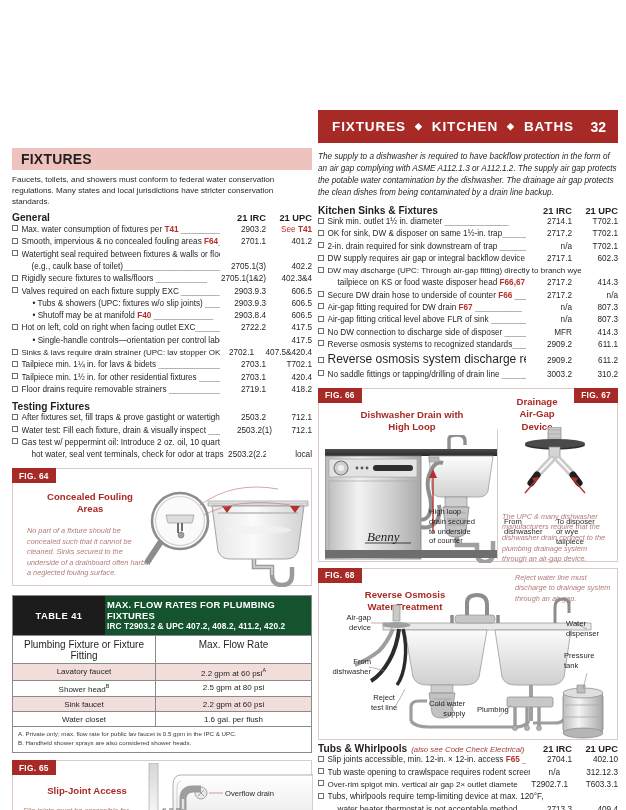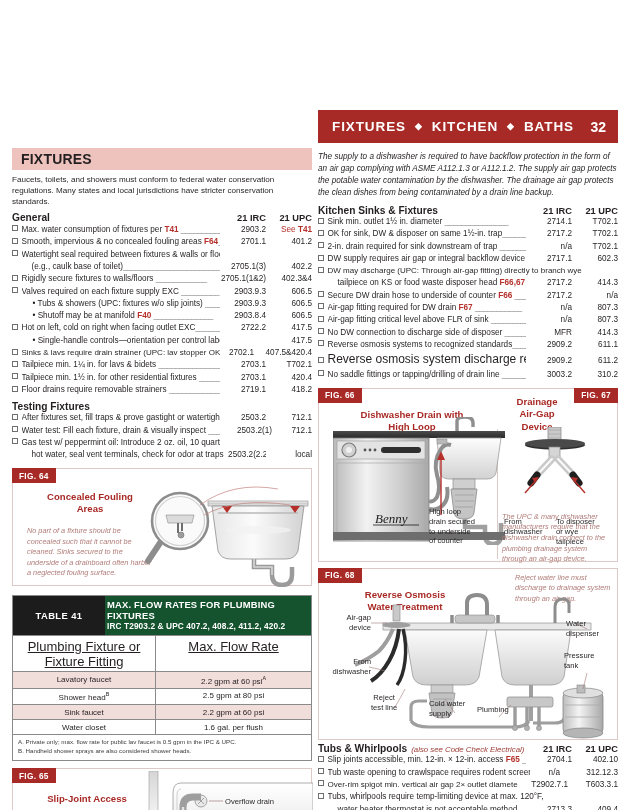--- a/index.html
+++ b/index.html
@@ -115,21 +115,21 @@
     background: #14532d; color: #fff; flex: 1;
     text-align: left; padding: 3px 2px 4px;
     font-weight: bold;
   }
   .t-ti .l1 { font-size: 9.4px; letter-spacing: .2px; display: block;}
   .t-ti .l2 { font-size: 8.3px; letter-spacing: .1px; display: block;}
   .trow { display: flex; border-top: 1px solid #8a8a8a; }
   .trow > div { padding: 2.5px 4px; font-size: 8px; text-align: center; }
   .trow .c1 { width: 143px; border-right: 1px solid #8a8a8a; }
   .trow .c2 { flex: 1; }
-  .trow.hdr > div { font-size: 13px; text-decoration: underline; }
+  .trow.hdr > div { font-size: 10px; }
   .trow.alt { background: #f1ddda; }
   .tfoot { border-top: 1px solid #8a8a8a; padding: 3px 5px 4px; }
   .tfoot div { font-size: 6.2px; line-height: 1.42; color: #3a3a3a; }
   sup { font-size: 5.4px; }
 
   
   .art { position: relative; }
   svg { display: block; }
 </style>
 </head>
@@ -506,21 +506,21 @@
 
     <div class="fig" style="height:174px">
       <span class="fig-tag">FIG. 66</span>
       <span class="fig-tag right">FIG. 67</span>
 
       <div class="fig-title" style="position:absolute;left:12px;top:20px;width:162px">Dishwasher Drain with<br>High Loop</div>
       <div class="fig-title" style="position:absolute;left:182px;top:7px;width:72px;line-height:1.3">Drainage<br>Air-Gap<br>Device</div>
 
       <div style="position:absolute;left:178px;top:40px;width:1px;height:130px;background:#dccbc9"></div>
 
-      <div class="art" style="position:absolute;left:6px;top:28px;margin-left:8px;">
+      <div class="art" style="position:absolute;left:6px;top:46px;">
         <svg width="172" height="128" viewBox="0 0 172 128">
           <defs>
             <linearGradient id="dwface" x1="0" y1="0" x2="1" y2="0">
               <stop offset="0" stop-color="#b9b9b9"></stop>
                 <stop offset=".35" stop-color="#f2f2f2"></stop>
               <stop offset=".7" stop-color="#cecece"></stop>
                 <stop offset="1" stop-color="#a9a9a9"></stop>
             </linearGradient>
             <linearGradient id="cnt" x1="0" y1="0" x2="0" y2="1">
               <stop offset="0" stop-color="#4c4c4c"></stop>
@@ -678,21 +678,21 @@
           <path d="M256 38 L268 44" stroke="#a07a78" stroke-width=".6"></path>
           <path d="M268 88 Q266 96 264 104" stroke="#a07a78" stroke-width=".6" fill="none"></path>
         </svg>
       </div>
       <div class="lbl" style="position:absolute;left:8px;top:44px;line-height:1.3;white-space:pre;text-align:right;width:44px">Air-gap
 device</div>
       <div class="lbl" style="position:absolute;left:4px;top:88px;line-height:1.3;white-space:pre;text-align:right;width:48px">From
 dishwasher</div>
       <div class="lbl" style="position:absolute;left:52px;top:124px;line-height:1.3;white-space:pre;text-align:center">Reject
 test line</div>
-      <div class="lbl" style="position:absolute;left:110px;top:130px;line-height:1.3;white-space:pre;text-align:left">Cold water
+      <div class="lbl" style="position:absolute;left:110px;top:130px;line-height:1.3;white-space:pre;text-align:right">Cold water
 supply</div>
       <div class="lbl" style="position:absolute;left:158px;top:136px">Plumbing</div>
       <div class="lbl" style="position:absolute;left:247px;top:50px;line-height:1.3;white-space:pre">Water
 dispenser</div>
       <div class="lbl" style="position:absolute;left:245px;top:82px;line-height:1.3;white-space:pre">Pressure
 tank</div>
     </div>
 
     <div class="grp-head" style="margin-top:3px">
       <span class="gh-name"><span>Tubs &amp; Whirlpools</span><span class="gh-sub">(also see Code Check Electrical)</span></span>

